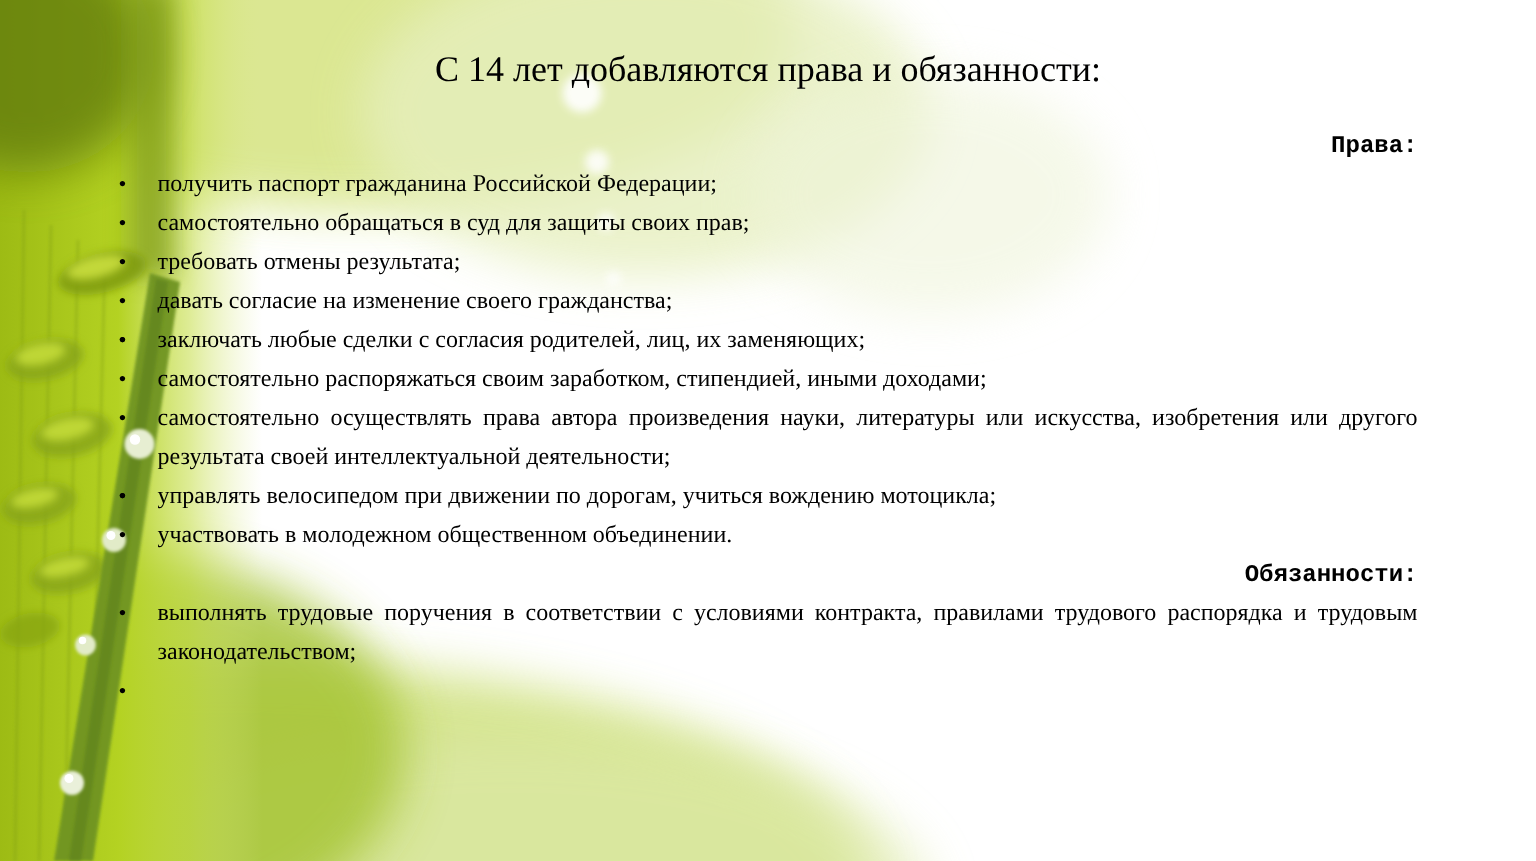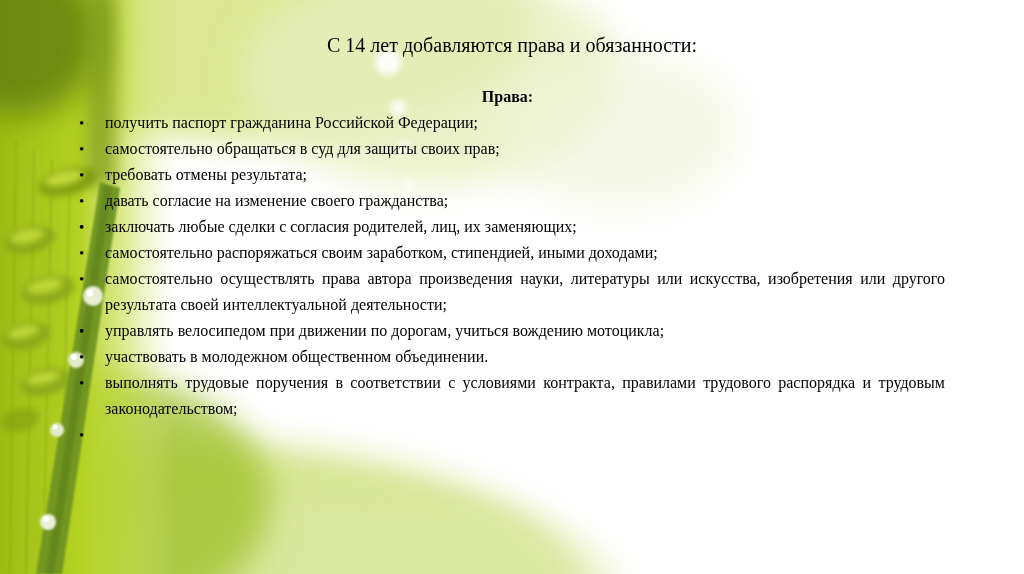--- a/index.html
+++ b/index.html
@@ -7,27 +7,27 @@
     width:1024px;height:574px;overflow:hidden;position:relative;
     font-family:"Liberation Serif","DejaVu Serif",serif;
     background:#ffffff;
   }
   .slide{position:absolute;inset:0;width:1024px;height:574px;}
   .bg{position:absolute;inset:0;z-index:0;}
   .bg svg{display:block;}
   .title{
     position:absolute;top:34px;left:0;right:0;z-index:2;
     margin:0;text-align:center;
-    font-size:20px;font-weight:400;color:#000000;letter-spacing:0px;
+    font-size:24px;font-weight:400;color:#000000;letter-spacing:0px;
   }
   .content{
     position:absolute;top:84px;left:70px;right:79px;z-index:2;
     color:#000000;font-size:16px;line-height:26px;
   }
-  .heading{margin:0;font-weight:700;text-align:center;}
+  .heading{margin:0;font-weight:700;text-align:right;font-family:Liberation Mono, monospace;}
   .item{margin:0;position:relative;padding-left:35px;text-align:justify;}
   .item .dot{
     position:absolute;left:9px;top:0;
     font-size:15px;line-height:26px;color:#000;
   }
 </style>
 </head>
 <body>
 
 <div class="slide">
@@ -126,18 +126,19 @@
     <p class="item"><span class="dot">•</span><span>требовать отмены результата;</span></p>
     <p class="item"><span class="dot">•</span><span>давать согласие на изменение своего гражданства;</span></p>
     <p class="item"><span class="dot">•</span></p>
     <p class="item"><span class="dot">•</span><span>заключать любые сделки с согласия родителей, лиц, их заменяющих;</span></p>
     <p class="item"><span class="dot">•</span><span>самостоятельно распоряжаться своим заработком, стипендией, иными доходами;</span></p>
     <p class="item"><span class="dot">•</span><span>самостоятельно осуществлять права автора произведения науки, литературы или искусства, изобретения или другого результата своей интеллектуальной деятельности;</span></p>
     <p class="item"><span class="dot">•</span></p>
     <p class="item"><span class="dot">•</span><span>управлять велосипедом при движении по дорогам, учиться вождению мотоцикла;</span></p>
     <p class="item"><span class="dot">•</span><span>участвовать в молодежном общественном объединении.</span></p>
 
+    <p class="heading">Обязанности:</p>
 
     <p class="item"><span class="dot">•</span><span>выполнять трудовые поручения в соответствии с условиями контракта, правилами трудового распорядка и трудовым законодательством;</span></p>
     <p class="item"><span class="dot">•</span></p>
 
   </div>
 </div>
 
 </body></html>

